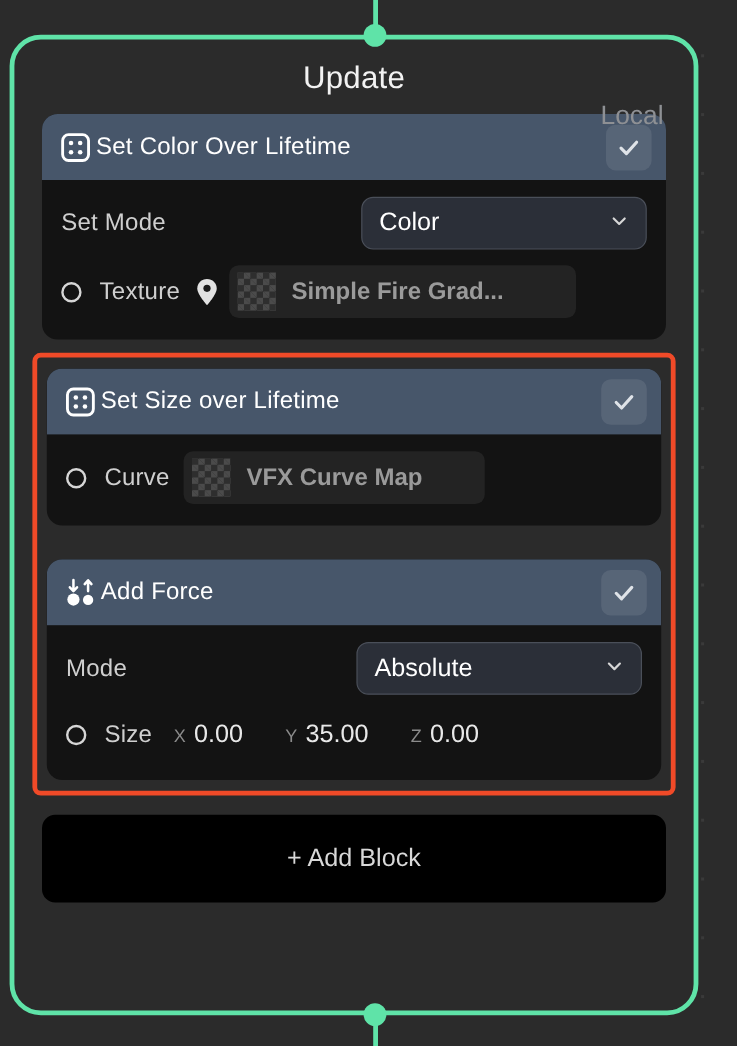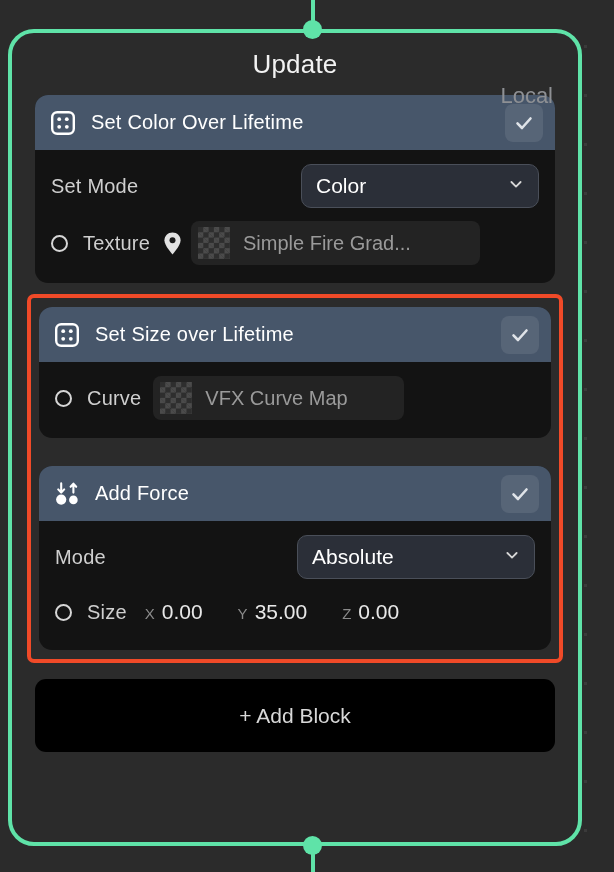--- a/index.html
+++ b/index.html
@@ -103,21 +103,21 @@
     overflow: hidden;
   }
   .block + .block { margin-top: 16px; }
 
   .block-head {
     background: #47566a;
     height: 55px;
     display: flex;
     align-items: center;
     padding: 0 12px 0 14px;
-    gap: 14px;
+    gap: 3px;
   }
   .block-title {
     font-size: 20px;
     color: #ffffff;
     flex: 1 1 auto;
     letter-spacing: 0.2px;
   }
 
   .blk-icon {
     width: 28px; height: 28px;
@@ -202,20 +202,21 @@
       linear-gradient(45deg, #4b4b4b 25%, transparent 25%, transparent 75%, #4b4b4b 75%),
       linear-gradient(45deg, #4b4b4b 25%, transparent 25%, transparent 75%, #4b4b4b 75%);
     background-size: 10.6px 10.6px;
     background-position: 0 0, 5.3px 5.3px;
   }
   .asset-name {
     font-size: 20px;
     color: #9a9a9a;
     white-space: nowrap;
     overflow: hidden;
+    font-weight: bold;
   }
 
   .pin-icon { margin: 0 8px 0 12px; flex: 0 0 auto; display:flex; }
 
   
   .vec {
     display: flex;
     align-items: baseline;
     gap: 7px;
     margin-left: 18px;

